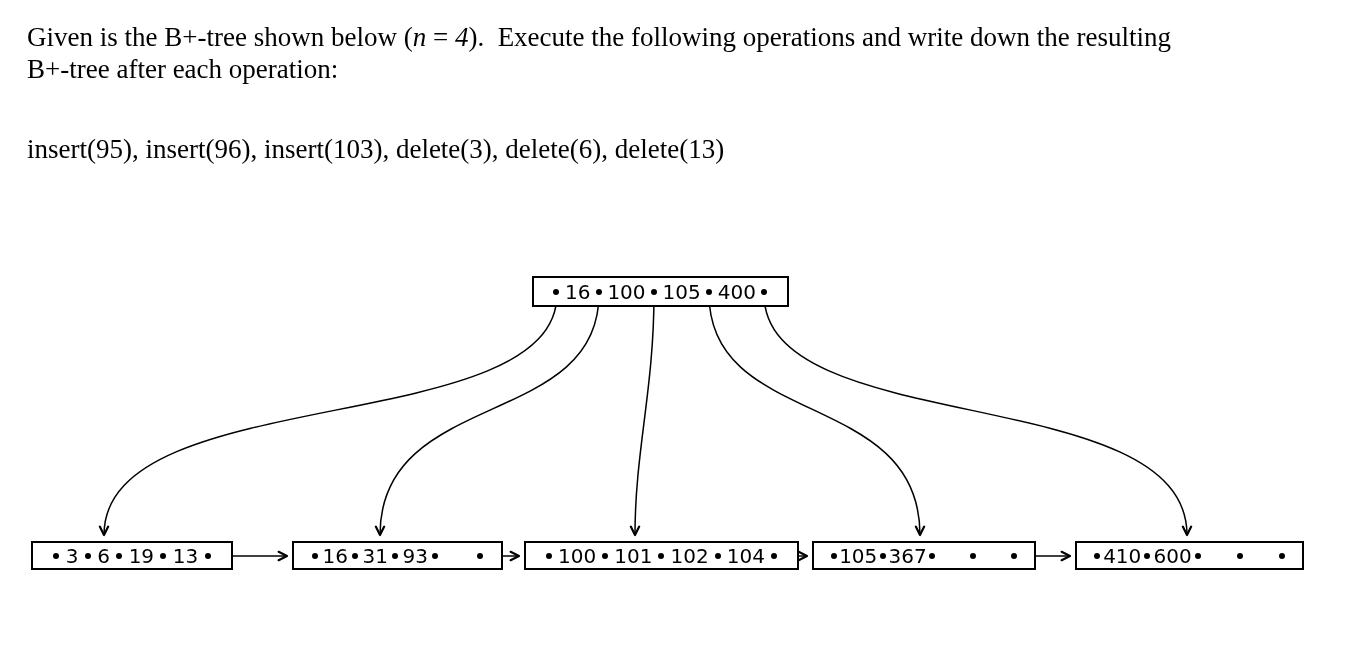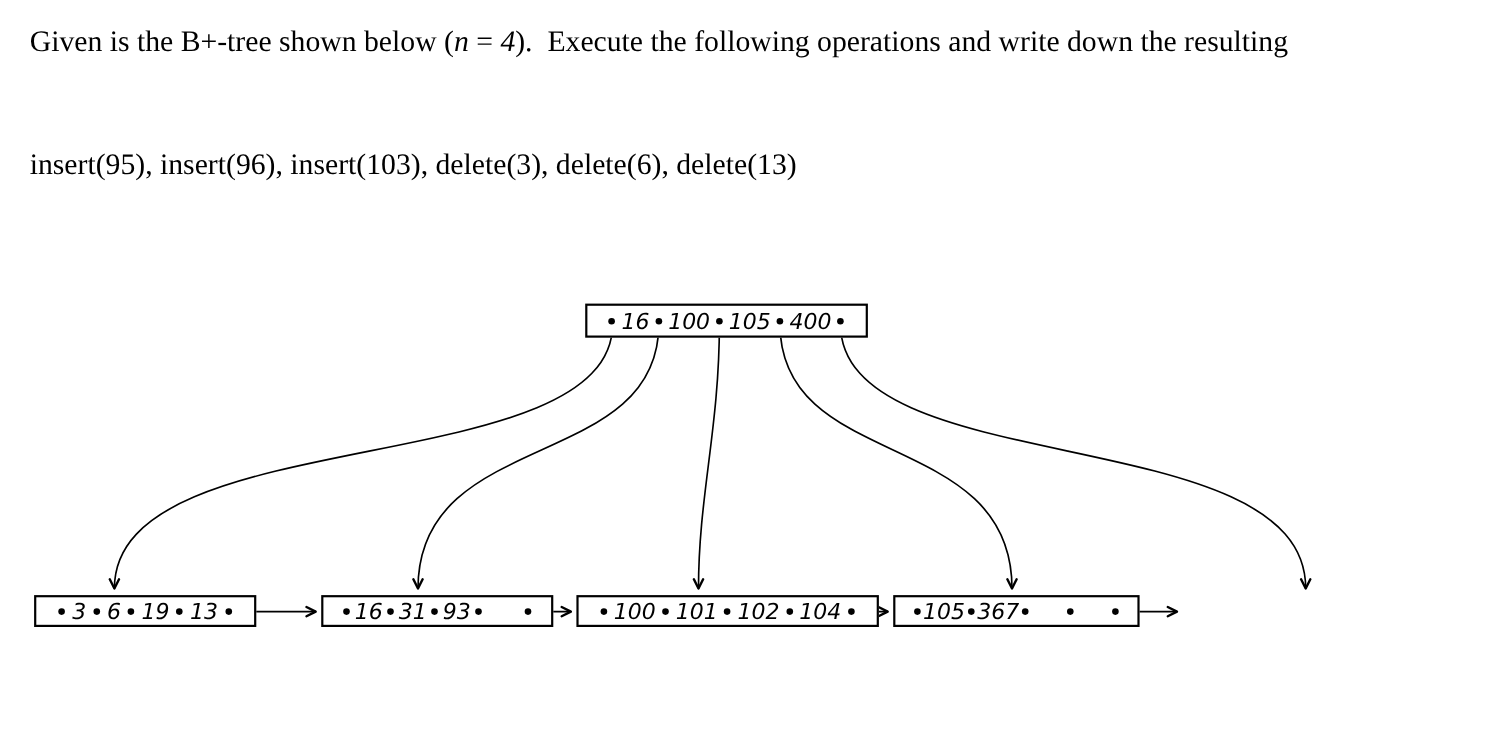--- a/index.html
+++ b/index.html
@@ -19,21 +19,21 @@
     white-space: pre;
     color: #000;
   }
   .t-line1 { top: 22px; }
   .t-line2 { top: 54px; }
   .t-ops   { top: 134px; font-weight: normal; }
   .t-note  { top: 178px; }
   .math-var { font-style: italic; }
 
   
-  .diagram { position: absolute; inset: 0; font-style: italic; }
+  .diagram { position: absolute; inset: 0; }
   .arrows-layer {
     position: absolute; inset: 0;
     width: 1354px; height: 664px;
     pointer-events: none;
   }
   .node {
     position: absolute;
     border: 2px solid #000;
     background: #fff;
     box-sizing: border-box;
@@ -60,20 +60,21 @@
   .node-leaf3 { left: 812px;  top: 541px; width: 224px; height: 29px; }
   .node-leaf4 { left: 1075px; top: 541px; width: 229px; height: 29px; }
 </style>
 </head>
 <body>
 
 <div class="page">
 
   <div class="text-line t-line1"><span>Given is the B+-tree shown below (</span><span class="math-var">n</span><span> = </span><span class="math-var">4</span><span>).  Execute the following operations and write down the resulting</span></div>
 
+  <div class="text-line t-line2">B+-tree after each operation:</div>
 
   <div class="text-line t-ops">insert(95), insert(96), insert(103), delete(3), delete(6), delete(13)</div>
 
 
   <div class="diagram">
 
     <svg class="arrows-layer" viewBox="0 0 1354 664" xmlns="http://www.w3.org/2000/svg">
       <defs>
         <marker id="ah" viewBox="0 0 10 10" refX="8.5" refY="5" markerWidth="8" markerHeight="8" orient="auto">
           <path d="M 1.5 1.5 L 8.5 5 L 1.5 8.5" fill="none" stroke="#000" stroke-width="1.8" stroke-linecap="round" stroke-linejoin="round"></path>
@@ -140,15 +141,26 @@
         <span class="ptr"></span>
         <span class="key">105</span>
         <span class="ptr"></span>
         <span class="key">367</span>
         <span class="ptr"></span>
         <span class="key empty"></span>
         <span class="ptr"></span>
         <span class="key empty"></span>
         <span class="ptr"></span>
       </div>
+    <div class="node node-leaf4">
+        <span class="ptr"></span>
+        <span class="key">410</span>
+        <span class="ptr"></span>
+        <span class="key">600</span>
+        <span class="ptr"></span>
+        <span class="key empty"></span>
+        <span class="ptr"></span>
+        <span class="key empty"></span>
+        <span class="ptr"></span>
+      </div>
 
   </div>
 </div>
 
 </body></html>

